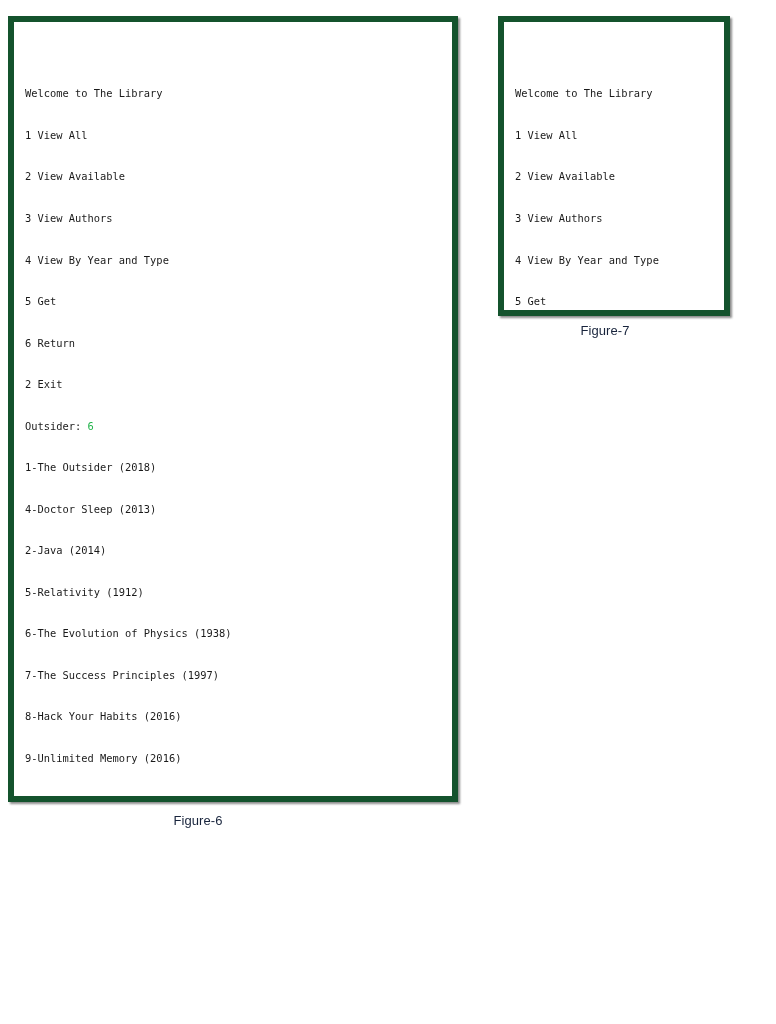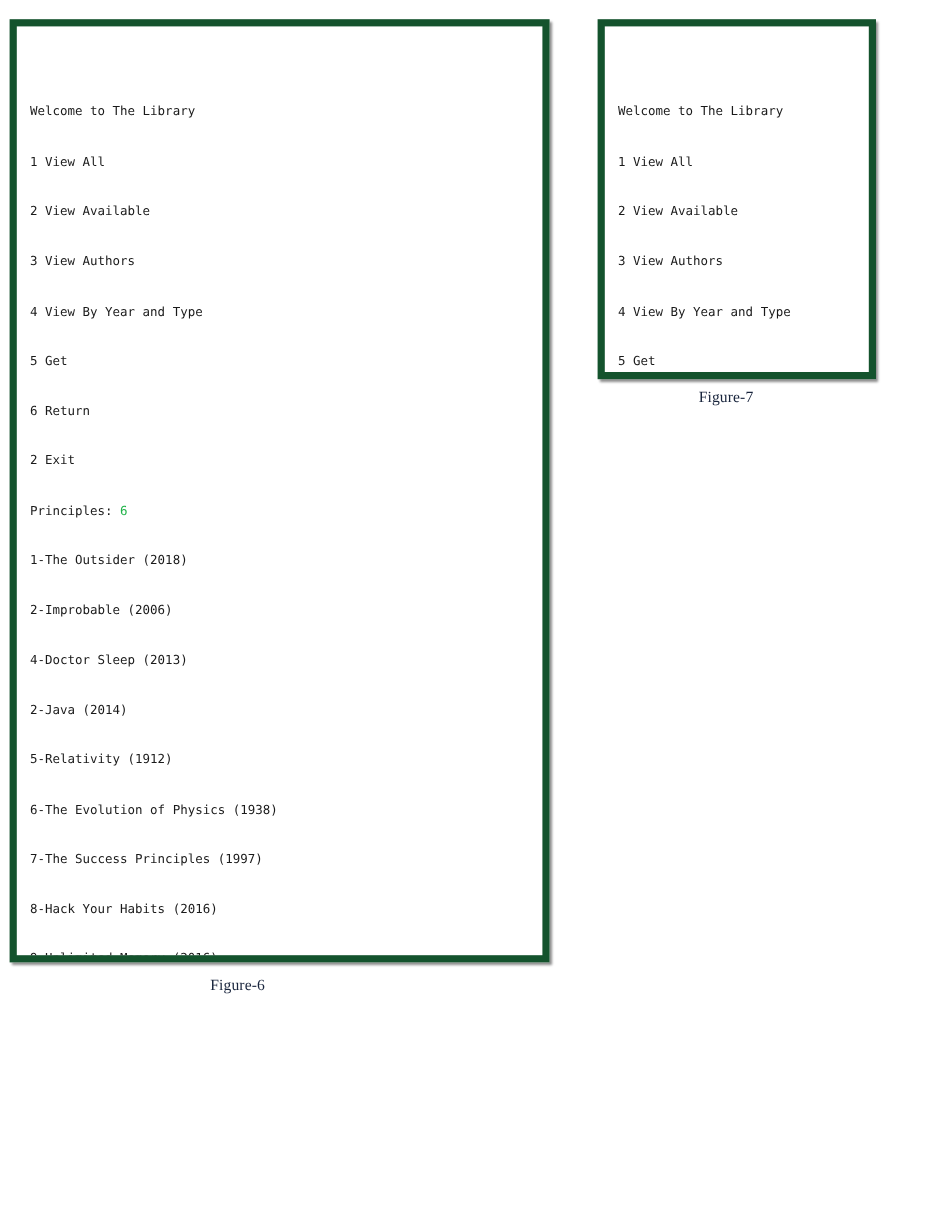--- a/index.html
+++ b/index.html
@@ -48,21 +48,21 @@
     white-space: pre-wrap;
     word-break: break-word;
   }
 
   .line { min-height: 13.85px; }
 
   .in  { color: #21b34a; }
 
   .caption {
     position: absolute;
-    font-family: Liberation Serif, serif;
+    font-family: Liberation Sans, sans-serif;
     font-size: 13px;
     color: #18243c;
     text-align: center;
     letter-spacing: 0.1px;
   }
   #figure6-caption {
     left: 8px;
     top: 813px;
     width: 380px;
   }
@@ -80,23 +80,22 @@
 
     
     <div class="line">Welcome to The Library</div>
     <div class="line">1 View All</div>
     <div class="line">2 View Available</div>
     <div class="line">3 View Authors</div>
     <div class="line">4 View By Year and Type</div>
     <div class="line">5 Get</div>
     <div class="line">6 Return</div>
     <div class="line">2 Exit</div>
-    <div class="line"><span>Principles: </span><span class="in">6</span></div>
+    <div class="line"><span>Outsider: </span><span class="in">6</span></div>
     <div class="line">1-The Outsider (2018)</div>
-    <div class="line">2-Improbable (2006)</div>
     <div class="line">4-Doctor Sleep (2013)</div>
     <div class="line">2-Java (2014)</div>
     <div class="line">5-Relativity (1912)</div>
     <div class="line">6-The Evolution of Physics (1938)</div>
     <div class="line">7-The Success Principles (1997)</div>
     <div class="line">8-Hack Your Habits (2016)</div>
     <div class="line">9-Unlimited Memory (2016)</div>
     
     
     

